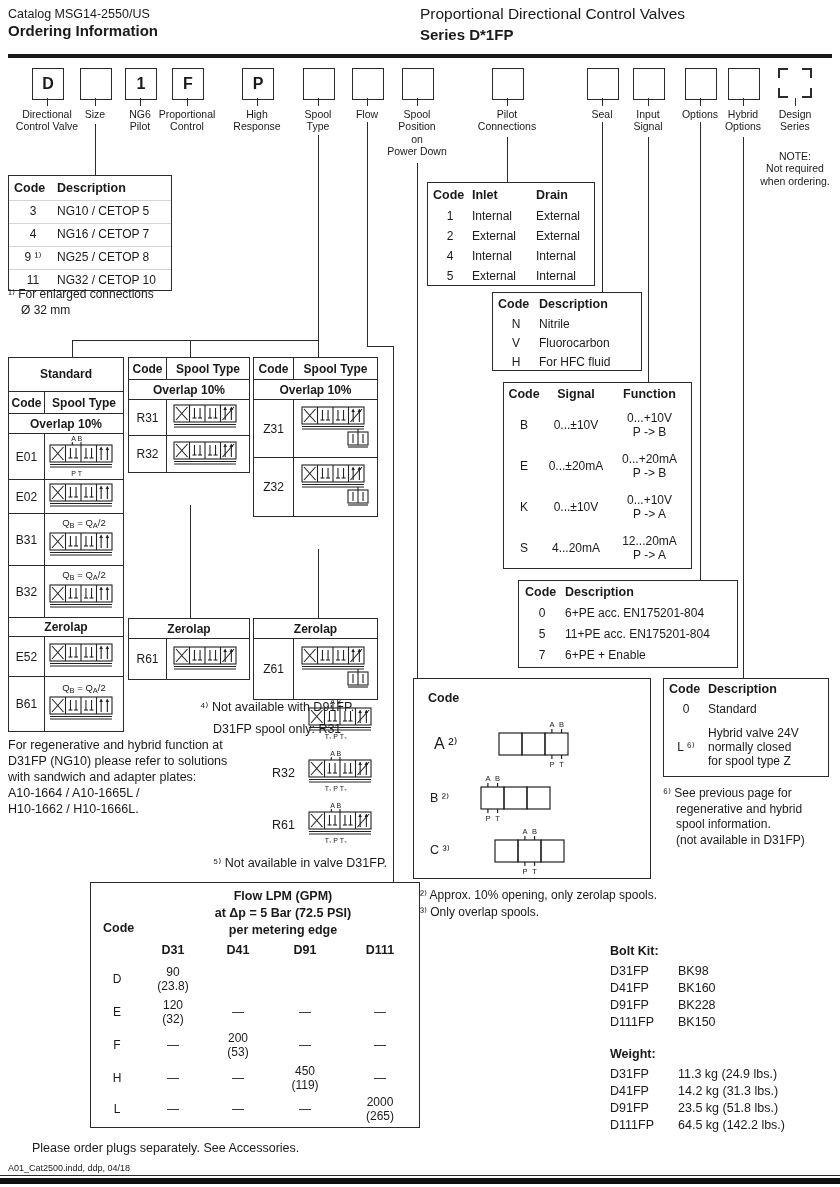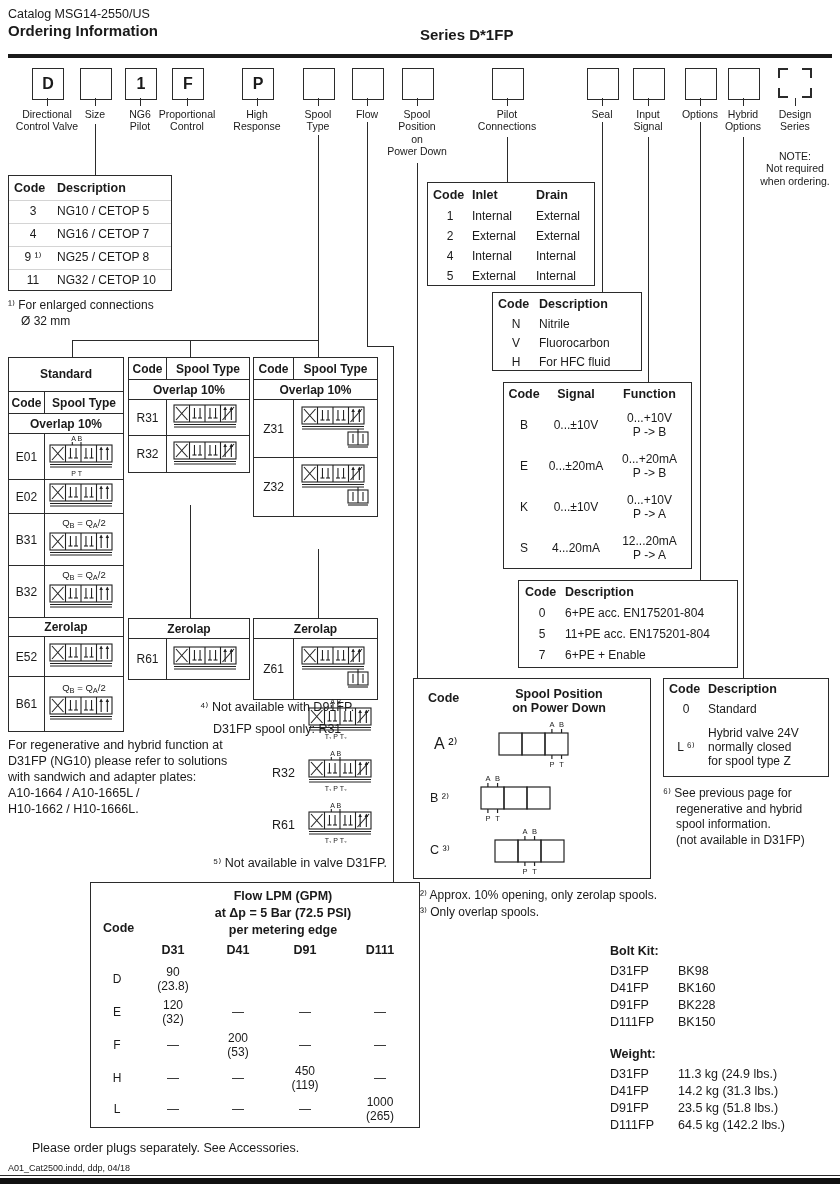--- a/index.html
+++ b/index.html
@@ -42,20 +42,21 @@
   .ck.bl{left:0;bottom:0;border-left:2px solid #2b2b2b;border-bottom:2px solid #2b2b2b}
   .ck.br{right:0;bottom:0;border-right:2px solid #2b2b2b;border-bottom:2px solid #2b2b2b}
 </style>
 </head>
 <body>
 
 <div id="page">
 
   <div class="abs" style="left:8px;top:7px;font-size:12.5px">Catalog MSG14-2550/US</div>
   <div class="abs b" style="left:8px;top:22px;font-size:15px">Ordering Information</div>
+  <div class="abs" style="left:420px;top:5px;font-size:15.5px">Proportional Directional Control Valves</div>
   <div class="abs b" style="left:420px;top:26px;font-size:15px">Series D*1FP</div>
   <div class="abs" style="left:8px;top:54px;width:824px;height:4px;background:#1a1a1a"></div>
 
   <div class="obox" style="left:32px">
       <span>D</span>
     </div>
   <div class="obox" style="left:80px">
       <span></span>
     </div>
   <div class="obox" style="left:125px">
@@ -176,21 +177,21 @@
     </div>
     <div class="trow rline" style="height:23px">
       <div class="cell ctr" style="width:48px">9 ¹⁾</div>
       <div class="cell">NG25 / CETOP 8</div>
     </div>
     <div class="trow rline" style="height:23px">
       <div class="cell ctr" style="width:48px">11</div>
       <div class="cell">NG32 / CETOP 10</div>
     </div>
   </div>
-  <div class="abs pre hang" style="left:8px;top:297px;width:170px;font-size:12px;line-height:1.35">¹⁾ For enlarged connections
+  <div class="abs pre hang" style="left:8px;top:286px;width:170px;font-size:12px;line-height:1.35">¹⁾ For enlarged connections
 Ø 32 mm</div>
 
   <div class="tbl" style="left:427px;top:182px;width:168px;height:104px">
     <div class="trow hdr" style="height:24px">
       <div class="cell" style="width:44px;padding-left:5px">Code</div>
       <div class="cell" style="width:64px">Inlet</div>
       <div class="cell">Drain</div>
     </div>
     <div class="trow" style="height:20px">
       <div class="cell ctr" style="width:44px">1</div>
@@ -300,22 +301,20 @@
 for spool type Z</div>
     </div>
   </div>
   <div class="abs pre hang" style="left:663px;top:786px;width:178px;font-size:12px;line-height:1.3">⁶⁾ See previous page for
 regenerative and hybrid
 spool information.
 (not available in D31FP)</div>
 
   <div class="tbl" style="left:413px;top:678px;width:238px;height:201px">
     <div class="abs b" style="left:14px;top:12px;font-size:12.5px">Code</div>
-    <div class="abs b pre ctr" style="left:62px;top:8px;width:166px;font-size:12.5px">Spool Position
-on Power Down</div>
     <div class="abs" style="left:20px;top:56px;font-size:16px">A ²⁾</div>
     <div class="abs" style="left:80px;top:42px"><svg xmlns="http://www.w3.org/2000/svg" width="79" height="46" style="font-family:inherit">
           <rect x="5" y="12" width="23" height="22" stroke="#222" stroke-width="1.2" fill="none"></rect>
           <rect x="28" y="12" width="23" height="22" stroke="#222" stroke-width="1.2" fill="none"></rect>
           <rect x="51" y="12" width="23" height="22" stroke="#222" stroke-width="1.2" fill="none"></rect>
           <line x1="57.9" y1="8" x2="57.9" y2="12" stroke="#222" stroke-width="1.2" fill="none"></line>
           <line x1="67.56" y1="8" x2="67.56" y2="12" stroke="#222" stroke-width="1.2" fill="none"></line>
           <text x="57.9" y="6" font-size="7.5" fill="#222" text-anchor="middle">A</text>
           <text x="67.56" y="6" font-size="7.5" fill="#222" text-anchor="middle">B</text>
           <line x1="57.9" y1="34" x2="57.9" y2="38" stroke="#222" stroke-width="1.2" fill="none"></line>
@@ -870,21 +869,21 @@
     <div class="fcell" style="left:52px;top:179px">—</div>
     <div class="fcell" style="left:117px;top:179px">—</div>
     <div class="fcell" style="left:184px;top:179px">450
 (119)</div>
     <div class="fcell" style="left:259px;top:179px">—</div>
 
     <div class="fcell" style="left:8px;top:210px;width:36px">L</div>
     <div class="fcell" style="left:52px;top:210px">—</div>
     <div class="fcell" style="left:117px;top:210px">—</div>
     <div class="fcell" style="left:184px;top:210px">—</div>
-    <div class="fcell" style="left:259px;top:210px">1000
+    <div class="fcell" style="left:259px;top:210px">2000
 (265)</div>
   </div>
 
   <div class="abs b" style="left:610px;top:944px;font-size:12.5px">Bolt Kit:</div>
   <div class="abs" style="left:610px;top:964px;font-size:12.5px;display:flex">
       <span style="width:68px">D31FP</span>
       <span>BK98</span>
     </div>
   <div class="abs" style="left:610px;top:981px;font-size:12.5px;display:flex">
       <span style="width:68px">D41FP</span>

